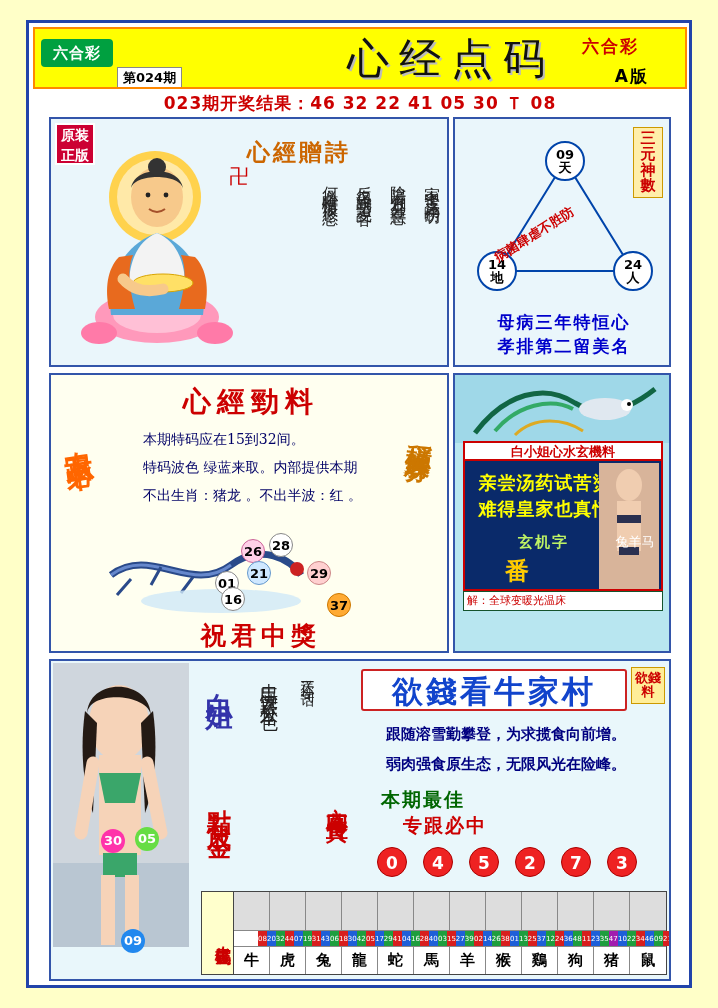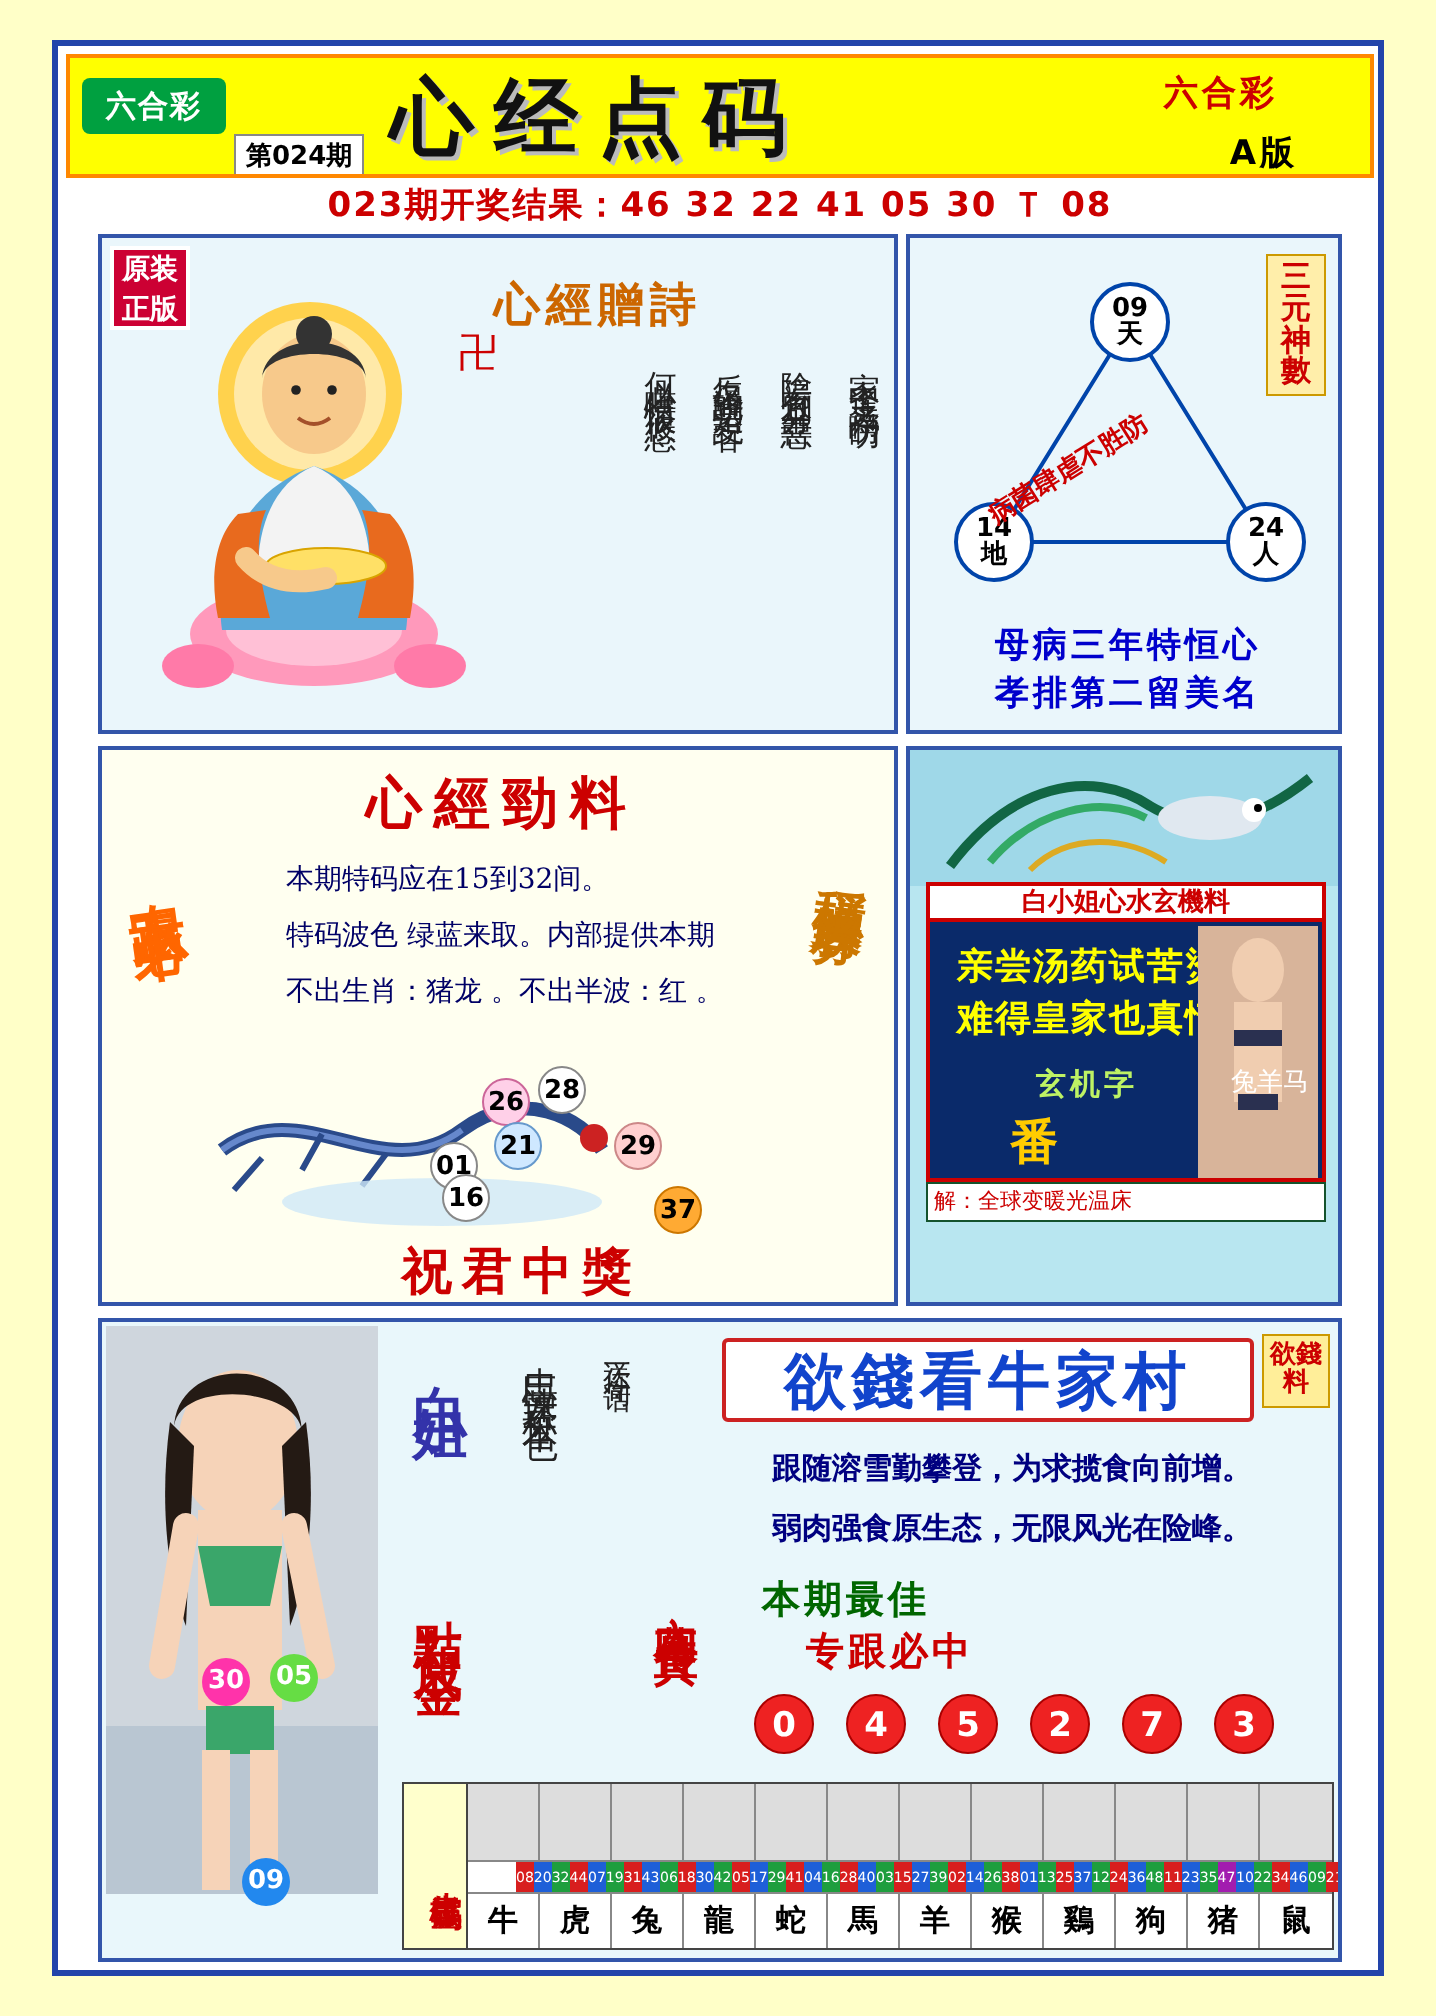--- a/index.html
+++ b/index.html
@@ -35,23 +35,23 @@
     letter-spacing: 1px;
   }
   .issue-tag {
     position: absolute; left: 82px; top: 38px;
     background: #ffffff; border: 1px solid #888;
     font-size: 13px; padding: 1px 5px; color: #000;
     font-weight: bold;
   }
   .main-title {
     position: absolute; left: 160px; top: 2px; width: 360px;
-    text-align: left;
+    text-align: right;
     font-family: "DejaVu Serif", "Liberation Serif", serif;
-    font-size: 42px; font-weight: bold;
+    font-size: 42px; font-weight: normal;
     color: #111111;
     letter-spacing: 10px;
     text-shadow: 2px 2px 0 #bbb;
   }
   .hdr-right-top {
     position: absolute; right: 46px; top: 6px;
     font-size: 17px; color: #cc0000; font-weight: bold; letter-spacing: 2px;
   }
   .hdr-right-bot {
     position: absolute; right: 36px; top: 36px;

